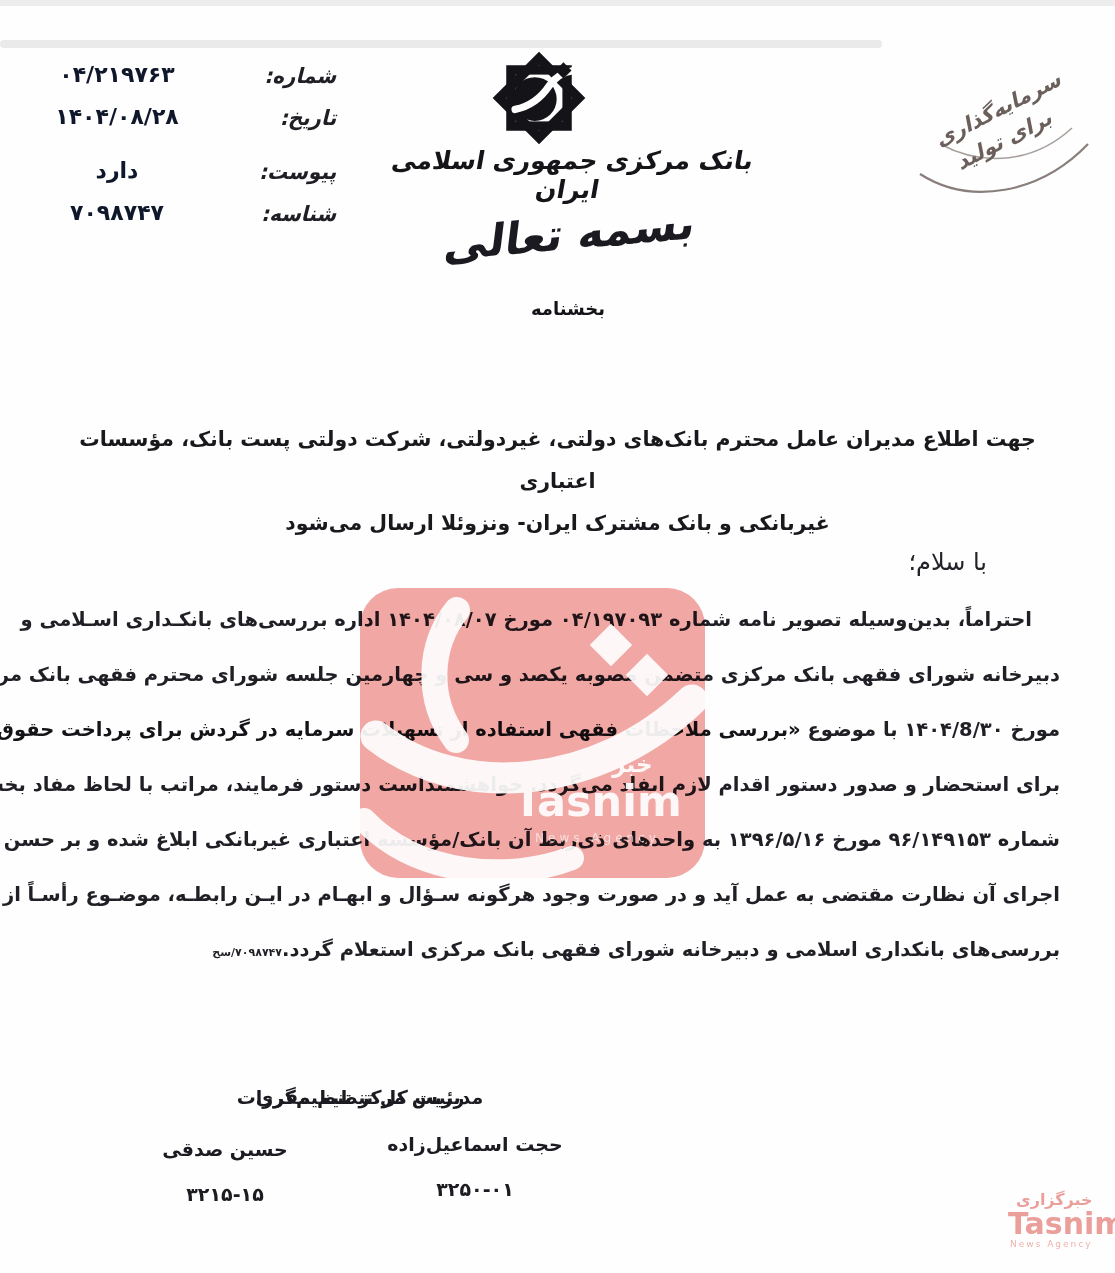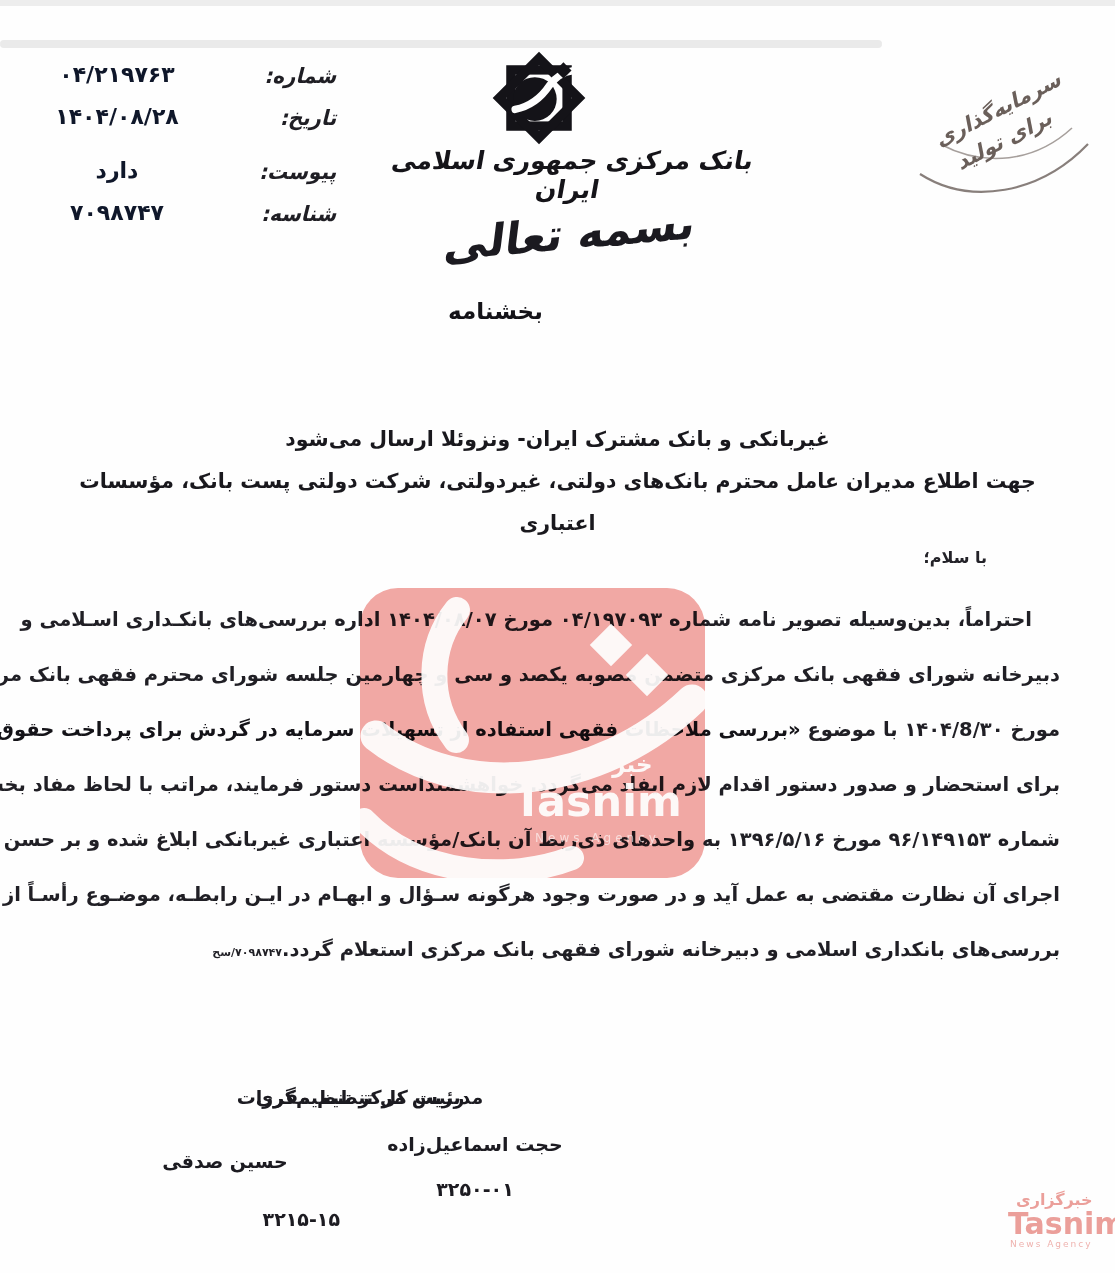--- a/index.html
+++ b/index.html
@@ -35,37 +35,37 @@
     left:380px;top:146px;width:380px;text-align:center;
     font-size:25px;font-weight:700;color:#151419;
     transform:skewX(-10deg);letter-spacing:-1px;
   }
   .besmele{
     left:430px;top:208px;width:280px;text-align:center;
     font-size:44px;font-weight:700;color:#1b1a20;
     transform:rotate(-5deg) skewX(-12deg);letter-spacing:-2px;
   }
   .doc-type{
-    left:448px;top:298px;width:240px;text-align:left;
-    font-size:23px;font-weight:800;color:#141318;
+    left:448px;top:298px;width:240px;text-align:center;
+    font-size:18px;font-weight:800;color:#141318;
   }
   
   .slogan-stamp{left:900px;top:66px;width:205px;height:170px;color:#51443e;opacity:.85;}
   .slogan-inner{
     position:absolute;left:10px;top:28px;width:185px;text-align:center;
     transform:rotate(-27deg) skewX(-16deg);
     font-size:21px;font-weight:600;line-height:30px;letter-spacing:-1px;
   }
   .slogan-stamp svg{position:absolute;left:0;top:0;}
   
   .addressee{
     left:70px;top:418px;width:975px;text-align:center;
     font-size:20.5px;font-weight:700;line-height:42px;color:#19181d;
   }
-  .salutation{right:128px;top:548px;font-size:16px;font-weight:700;}
+  .salutation{right:128px;top:548px;font-size:24px;font-weight:400;}
   
   .body-par{left:55px;top:592px;width:1005px;font-size:19.5px;font-weight:700;color:#201f25;}
   .bline{height:55px;line-height:55px;text-align:justify;text-align-last:justify;white-space:nowrap;}
   .bline.first{padding-right:28px;}
   .bline.last{text-align:left;text-align-last:right;}
   .subject{font-weight:800;color:#141318;}
   .ref-code{font-size:11px;font-weight:600;letter-spacing:0;}
   
   .wm-pink{
     left:360px;top:588px;width:345px;height:290px;
@@ -132,22 +132,22 @@
       <div>سرمایه‌گذاری</div>
       <div>برای تولید</div>
     </div>
   </div>
 
   <div class="abs bank-name">بانک مرکزی جمهوری اسلامی ایران</div>
   <div class="abs besmele">بسمه تعالی</div>
   <div class="abs doc-type">بخشنامه</div>
 
   <div class="abs addressee">
+    <div>جهت اطلاع مدیران عامل محترم بانک‌های دولتی، غیردولتی، شرکت دولتی پست بانک، مؤسسات اعتباری</div>
     <div>غیربانکی و بانک مشترک ایران- ونزوئلا ارسال می‌شود</div>
-    <div>جهت اطلاع مدیران عامل محترم بانک‌های دولتی، غیردولتی، شرکت دولتی پست بانک، مؤسسات اعتباری</div>
   </div>
 
   <div class="abs salutation">با سلام؛</div>
 
   <div class="abs body-par">
     <div class="bline first">احتراماً، بدین‌وسیله تصویر نامه شماره ۰۴/۱۹۷۰۹۳ مورخ ۱۴۰۴/۰۸/۰۷ اداره بررسی‌های بانکـداری اسـلامی و</div>
     <div class="bline">دبیرخانه شورای فقهی بانک مرکزی متضمن مصوبه یکصد و سی و چهارمین جلسه شورای محترم فقهی بانک مرکـزی</div>
     <div class="bline"><span>مورخ ۱۴۰۴/8/۳۰ با موضوع </span><span class="subject">«بررسی ملاحظات فقهی استفاده از تسهیلات سرمایه در گردش برای پرداخت حقوق و دستمزد»</span></div>
     <div class="bline">برای استحضار و صدور دستور اقدام لازم ایفاد می‌گردد. خواهشمنداست دستور فرمایند، مراتب با لحاظ مفاد بخشـنامه</div>
     <div class="bline">شماره ۹۶/۱۴۹۱۵۳ مورخ ۱۳۹۶/۵/۱۶ به واحدهای ذی‌ربط آن بانک/مؤسسه اعتباری غیربانکی ابلاغ شده و بر حسن</div>
@@ -174,16 +174,16 @@
     <div class="c-en">Tasnim</div>
     <div class="c-sub">News Agency</div>
   </div>
 
   <div class="abs sig-title" style="top:1038px;margin-top:48px;">رئیس مرکز تنظیم‌گری</div>
   <div class="abs sig-title" style="top:1086px;">مدیریت کل تنظیم مقررات</div>
 
   <div class="abs sig-name" style="left:360px;top:1133px;">حجت اسماعیل‌زاده</div>
   <div class="abs sig-code num" style="left:360px;top:1178px;">۳۲۵۰-۰۱</div>
 
-  <div class="abs sig-name" style="left:110px;top:1138px;margin-top:12px;">حسین صدقی</div>
-  <div class="abs sig-code num" style="left:110px;top:1208px;text-align:right;">۳۲۱۵-۱۵</div>
+  <div class="abs sig-name" style="left:110px;top:1138px;">حسین صدقی</div>
+  <div class="abs sig-code num" style="left:110px;top:1183px;">۳۲۱۵-۱۵</div>
 
 </div>
 
 </body></html>

